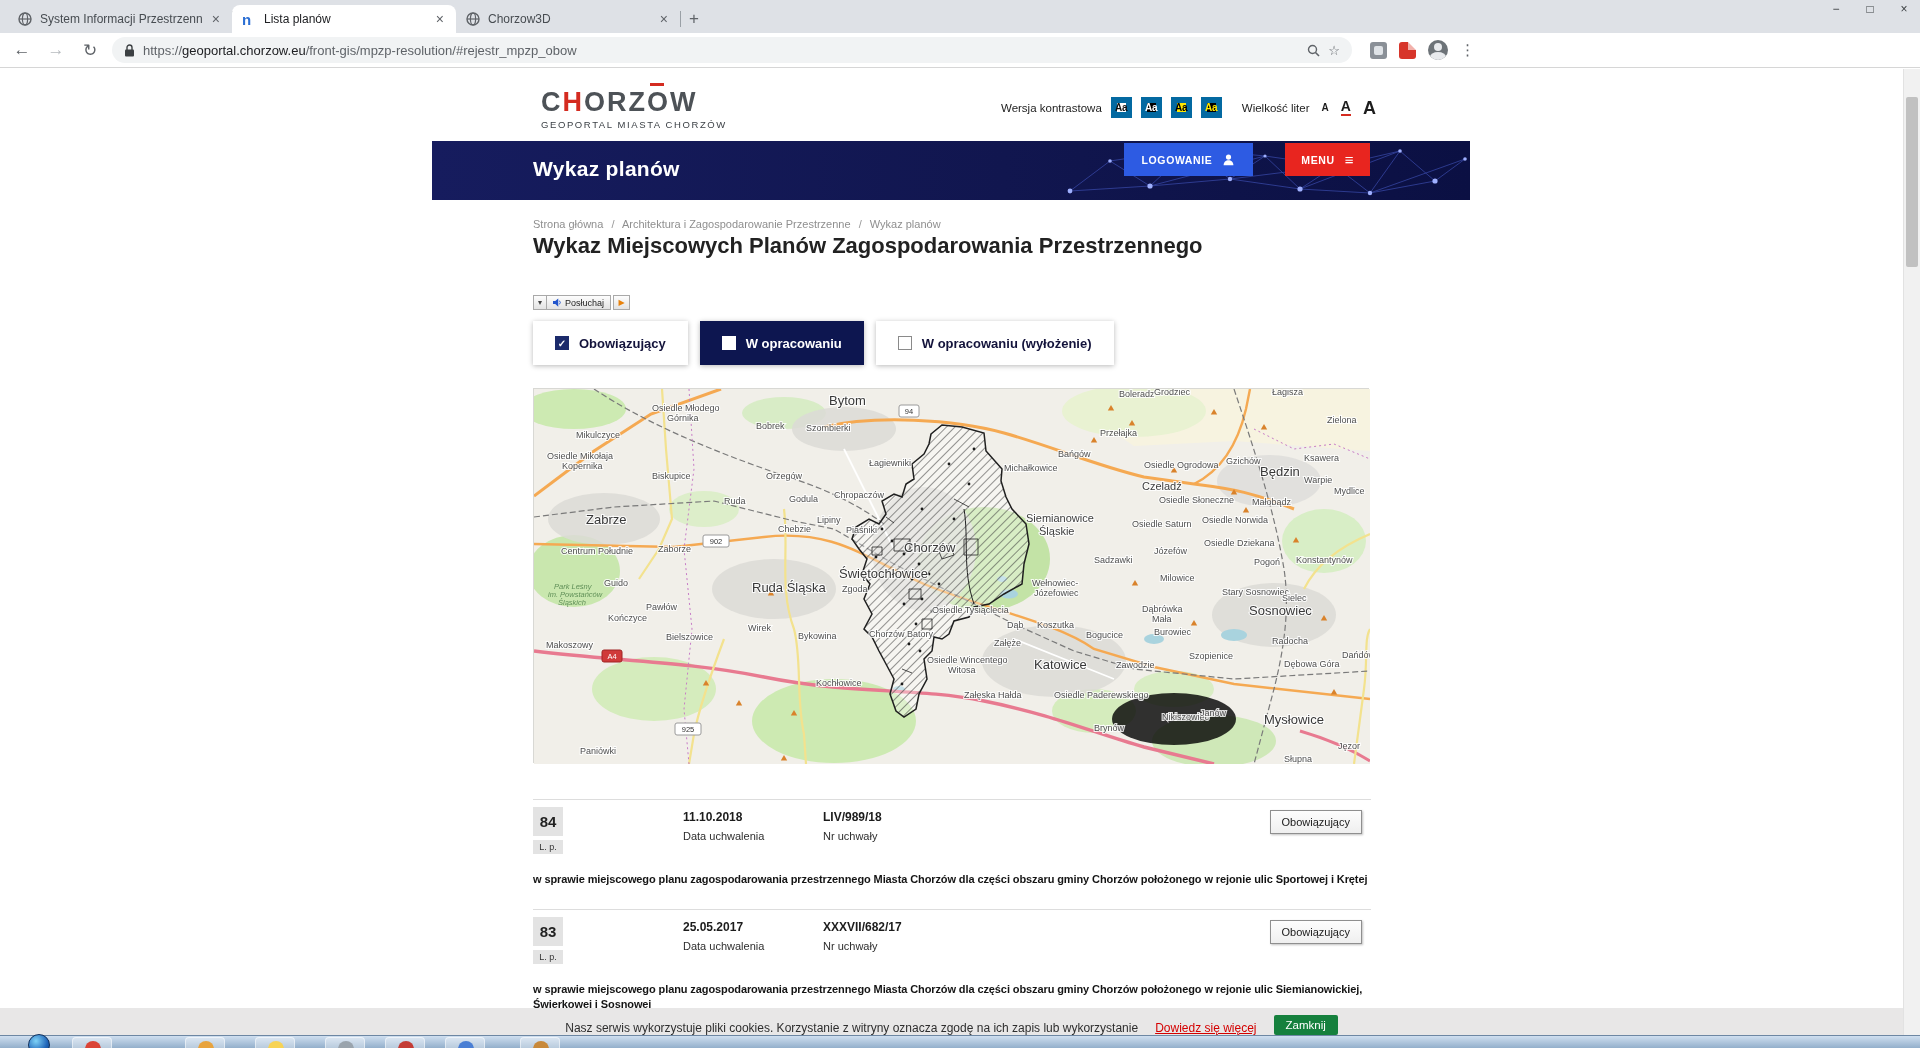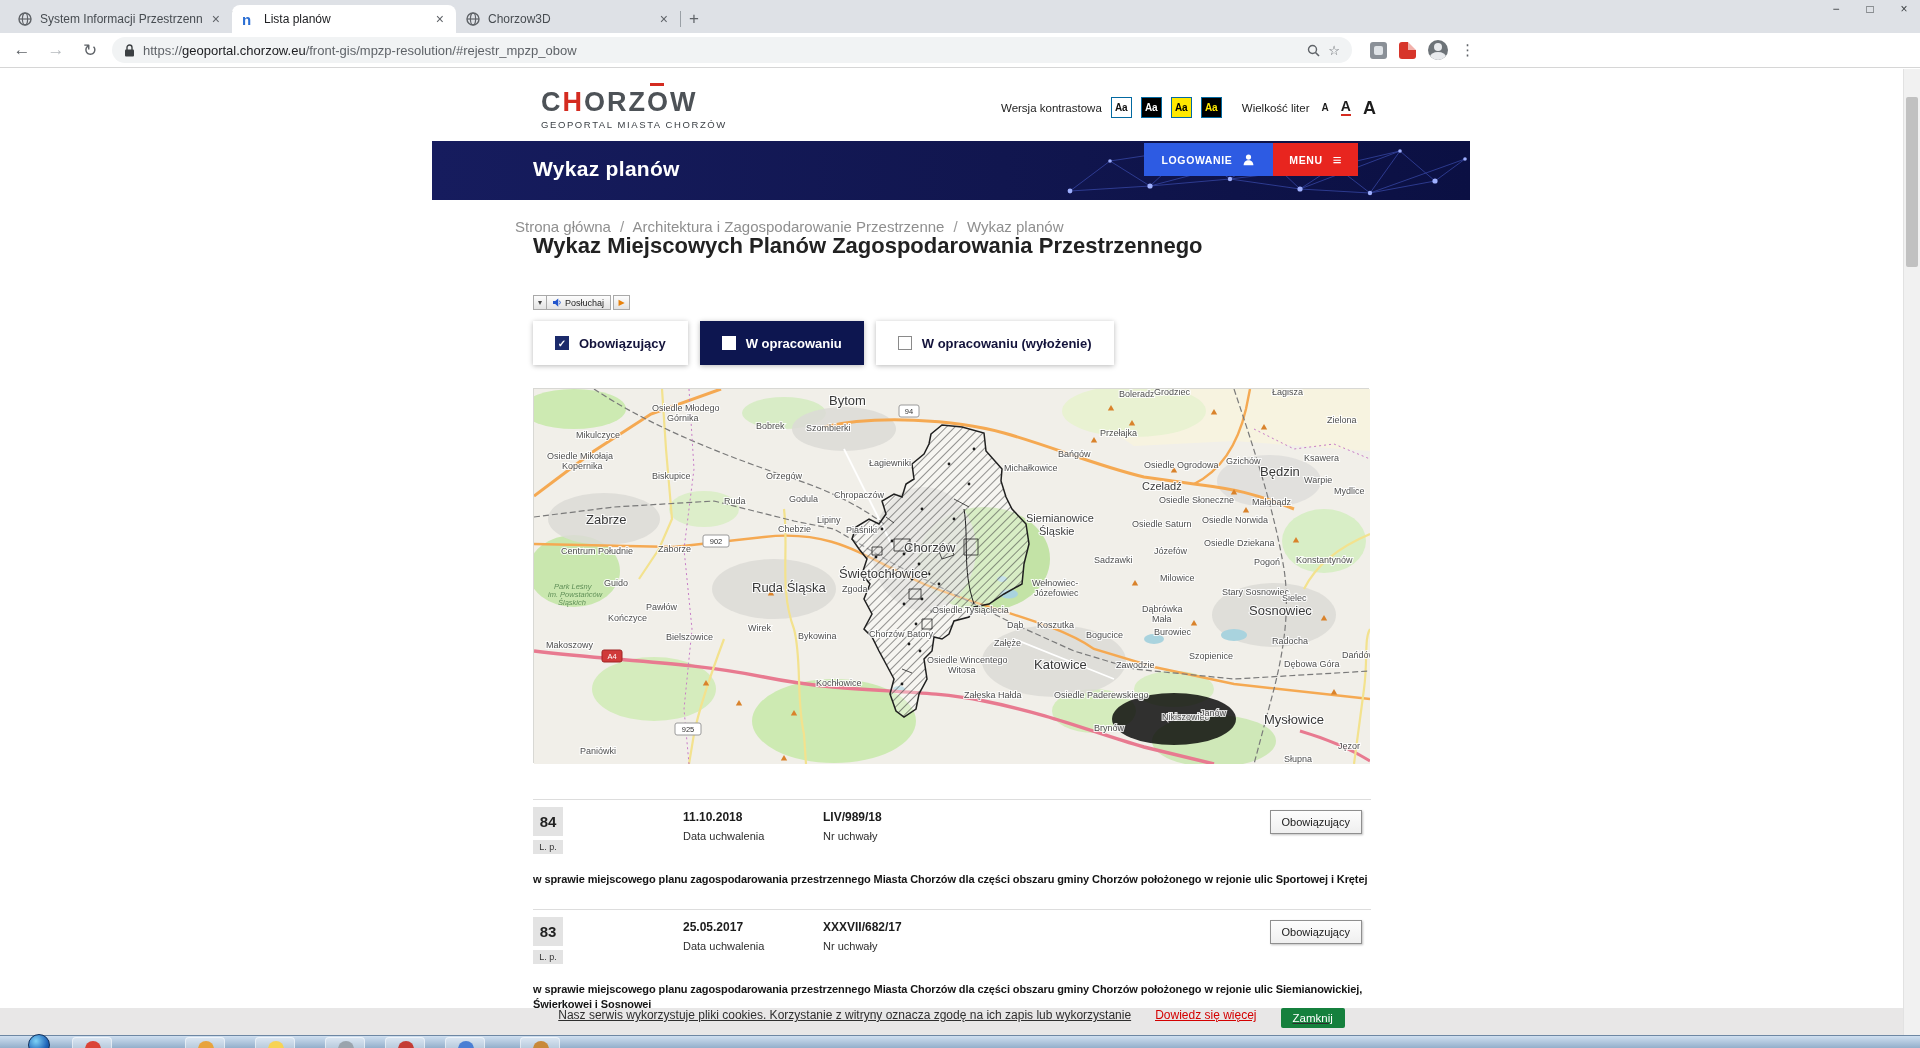--- a/index.html
+++ b/index.html
@@ -45,41 +45,41 @@
 
   .logo{position:absolute;left:541px;top:18px;}
   .logo-line{font-size:27px;font-weight:bold;letter-spacing:2px;color:#4d5257;}
   .logo-line .red{color:#d42b20;}
   .logo-line .omac{position:relative;}
   .logo-line .omac::after{content:"";position:absolute;left:3px;top:-4px;width:14px;height:3px;background:#d42b20;}
   .logo-sub{font-size:9.5px;letter-spacing:1.6px;color:#3c4146;margin-top:1px;}
 
   .access{position:absolute;top:28px;left:1001px;display:flex;align-items:center;gap:6px;font-size:11.5px;color:#1d1d1d;}
   .aa-btn{width:21px;height:21px;display:flex;align-items:center;justify-content:center;font-size:10px;
-          border:1px solid #0369a1;margin-left:3px;font-weight:bold;}
+          border:6px solid #0369a1;margin-left:3px;font-weight:bold;}
   .aa-normal{background:#fff;color:#111;}
   .aa-black{background:#000;color:#fff;}
   .aa-yellow{background:#ffe800;color:#000;}
   .aa-blackyellow{background:#000;color:#ffe800;}
   .size-label{margin-left:14px;}
   .ltr{font-weight:bold;color:#1d1d1d;margin-left:6px;line-height:1;}
   .ltr-s{font-size:10px;} .ltr-m{font-size:14px;border-bottom:2px solid #d42b20;padding-bottom:1px;} .ltr-l{font-size:18px;}
 
   .banner{position:absolute;left:432px;top:72px;width:1038px;height:59px;
           background:linear-gradient(90deg,#161c5e 0%,#11164f 55%,#0b1043 100%);overflow:hidden;}
   .banner-title{position:absolute;left:101px;top:16px;color:#fff;font-size:21px;font-weight:600;letter-spacing:.3px;}
   .constellation{position:absolute;right:0;top:0;height:59px;}
-  .banner-btns{position:absolute;right:112px;top:2px;display:flex;}
+  .banner-btns{position:absolute;right:100px;top:2px;display:flex;gap:32px;}
   .btn-login{height:33px;background:#2d5be3;color:#fff;border:none;display:flex;align-items:center;gap:10px;
              padding:0 18px;font-size:10.5px;font-weight:bold;letter-spacing:.6px;}
   .btn-menu{height:33px;background:#e8251f;color:#fff;border:none;display:flex;align-items:center;gap:10px;
             padding:0 16px;font-size:10.5px;font-weight:bold;letter-spacing:.6px;}
   .menu-bars{font-size:15px;line-height:1;}
 
-  .breadcrumb{position:absolute;left:515px;top:149px;font-size:15px;color:#8f8f8f;}
+  .breadcrumb{position:absolute;left:533px;top:149px;font-size:11px;color:#8f8f8f;}
   .breadcrumb .sep{margin:0 5px;color:#9a9a9a;}
   .page-title{position:absolute;left:533px;top:164px;font-size:22px;font-weight:bold;color:#222;}
 
   .listen{position:absolute;left:533px;top:226px;display:flex;align-items:stretch;height:15px;}
   .listen-dd{width:14px;border:1px solid #a9a9a9;background:linear-gradient(#fdfdfd,#e3e3e3);
              font-size:8px;color:#444;display:flex;align-items:center;justify-content:center;}
   .listen-main{border:1px solid #a9a9a9;border-left:none;background:linear-gradient(#fdfdfd,#e3e3e3);
                display:flex;align-items:center;gap:3px;padding:0 6px;font-size:9px;color:#222;}
   .listen-play{width:17px;border:1px solid #a9a9a9;border-left:1px solid #a9a9a9;margin-left:2px;
                background:linear-gradient(#fdfdfd,#e3e3e3);color:#e8820c;font-size:8px;
@@ -113,21 +113,21 @@
   .pcol .val{font-size:12px;font-weight:bold;color:#1c1c1c;}
   .pcol .lab{font-size:11px;color:#2e2e2e;margin-top:6px;}
   .date-col{left:150px;} .res-col{left:290px;}
   .status-btn{position:absolute;right:9px;top:10px;background:linear-gradient(#fdfdfd,#efefef);
               border:1px solid #8f8f8f;box-shadow:1px 1px 2px rgba(0,0,0,.25);
               font-size:11px;color:#1a1a1a;padding:5px 11px;}
   .plan-desc{position:absolute;left:0;top:72px;width:838px;font-size:11px;font-weight:bold;color:#141414;
              letter-spacing:-.1px;line-height:1.35;}
 
   .cookie-bar{position:absolute;left:0;right:17px;top:939px;height:27px;background:#e8e7e7;
-              display:flex;align-items:flex-start;justify-content:center;gap:24px;font-size:12px;color:#2e2e2e;text-decoration:underline;}
+              display:flex;align-items:flex-end;justify-content:center;gap:17px;font-size:12px;color:#2e2e2e;}
   .cookie-link{color:#d40000;text-decoration:underline;}
   .cookie-btn{background:#15803d;color:#fff;border:none;border-radius:2px;font-size:11.5px;padding:4px 12px;}
 
   .scrollbar{position:absolute;right:0;top:0;width:17px;height:100%;background:#f1f1f1;border-left:1px solid #e2e2e2;}
   .scroll-thumb{position:absolute;left:2px;right:2px;top:28px;height:170px;background:#c1c1c1;border-radius:2px;}
 
   .taskbar{position:absolute;left:0;right:0;bottom:0;height:13px;
            background:linear-gradient(#cfdff0,#93afcb);border-top:1px solid #6d87a3;}
   .tb-icon{position:absolute;bottom:0;width:40px;height:11px;border-radius:4px 4px 0 0;
            background:rgba(255,255,255,.35);border:1px solid rgba(255,255,255,.5);border-bottom:none;overflow:hidden;}

